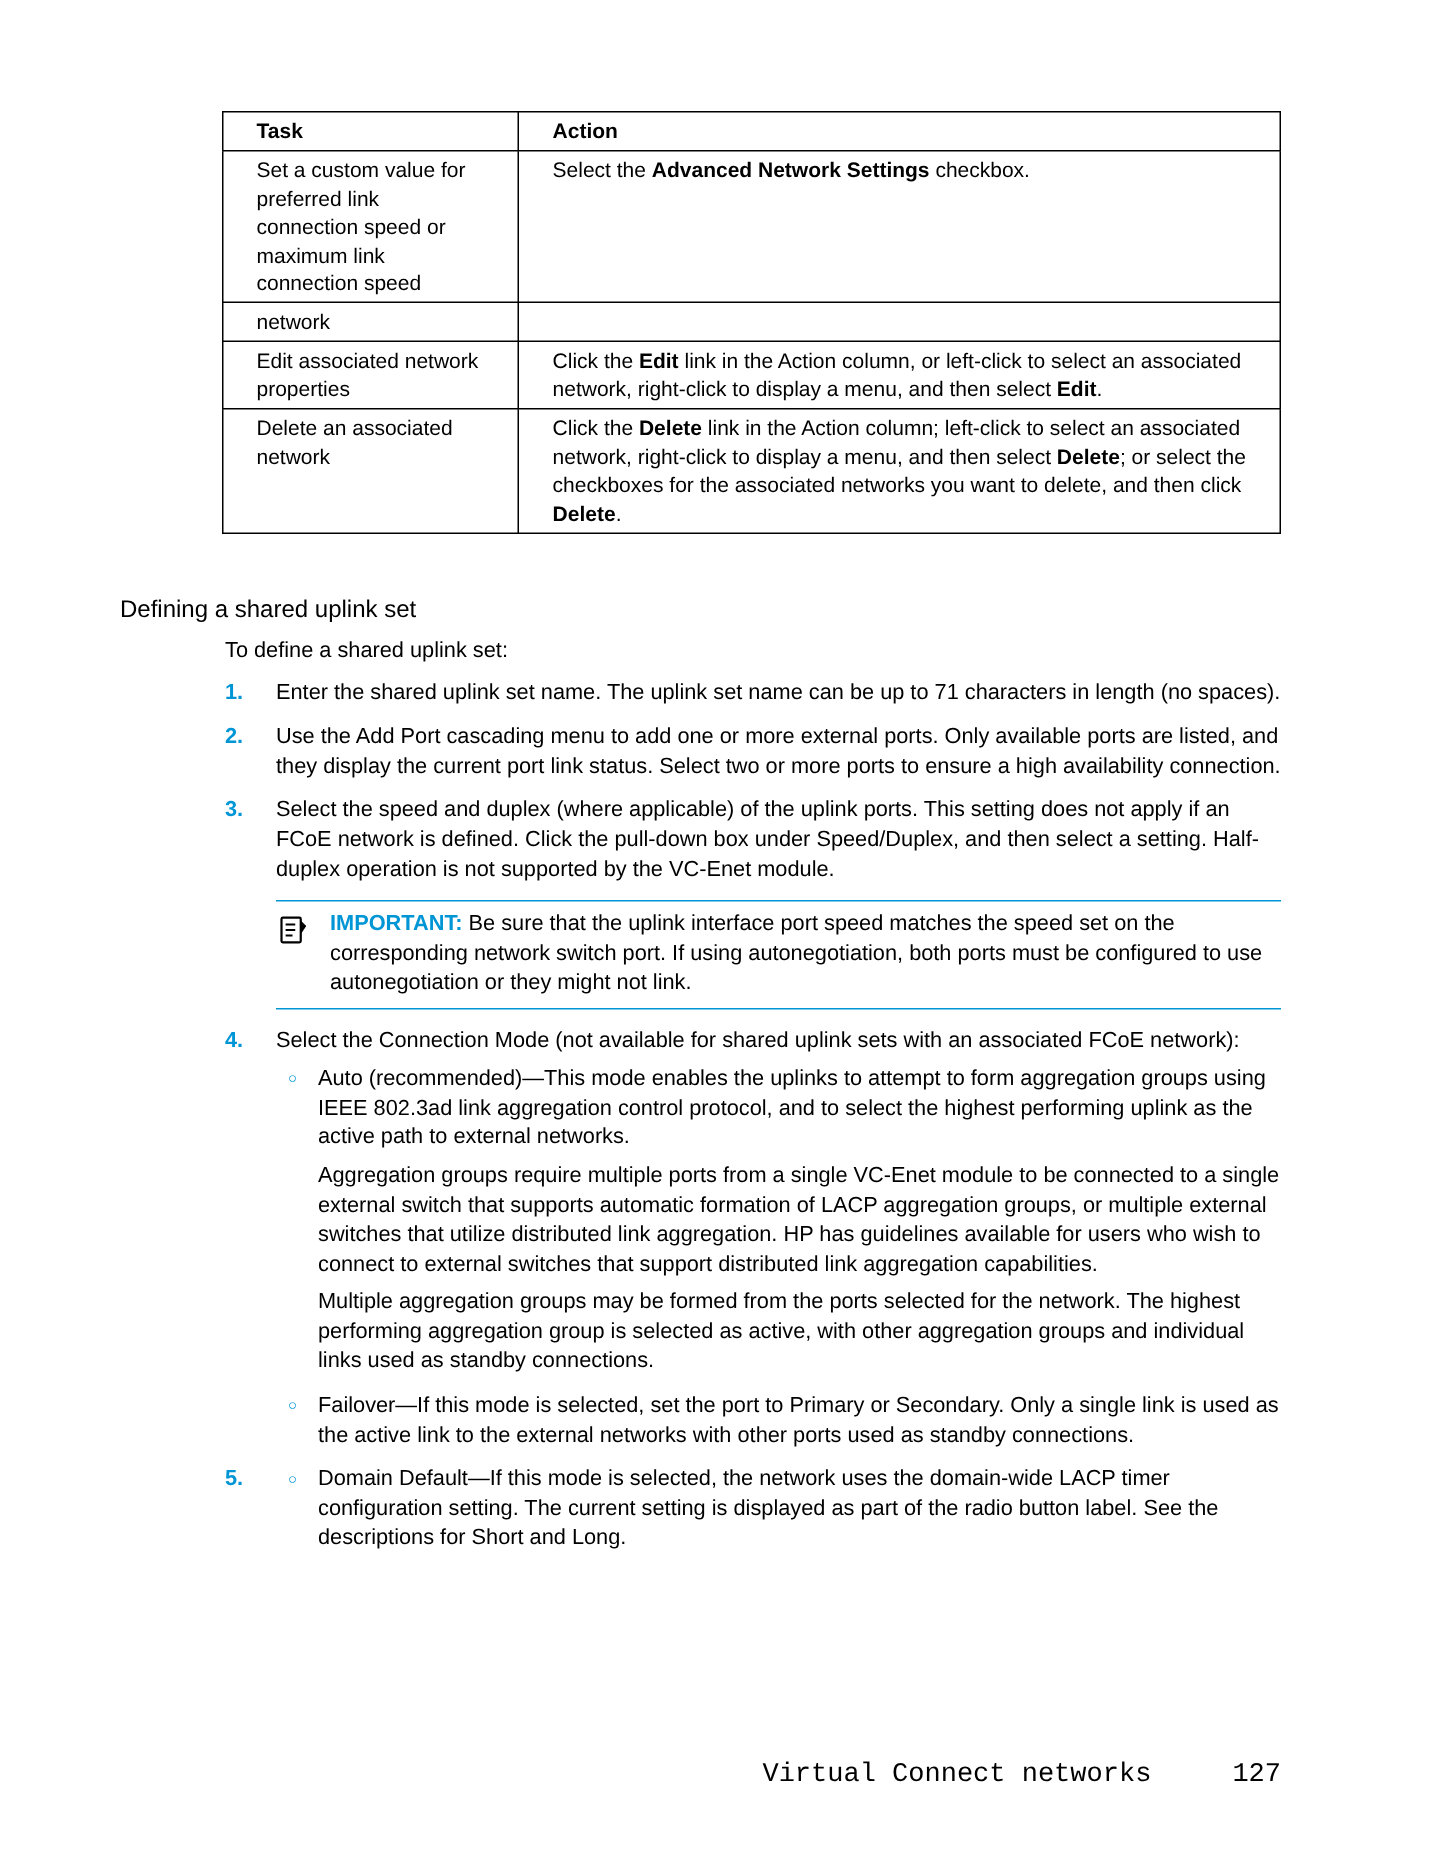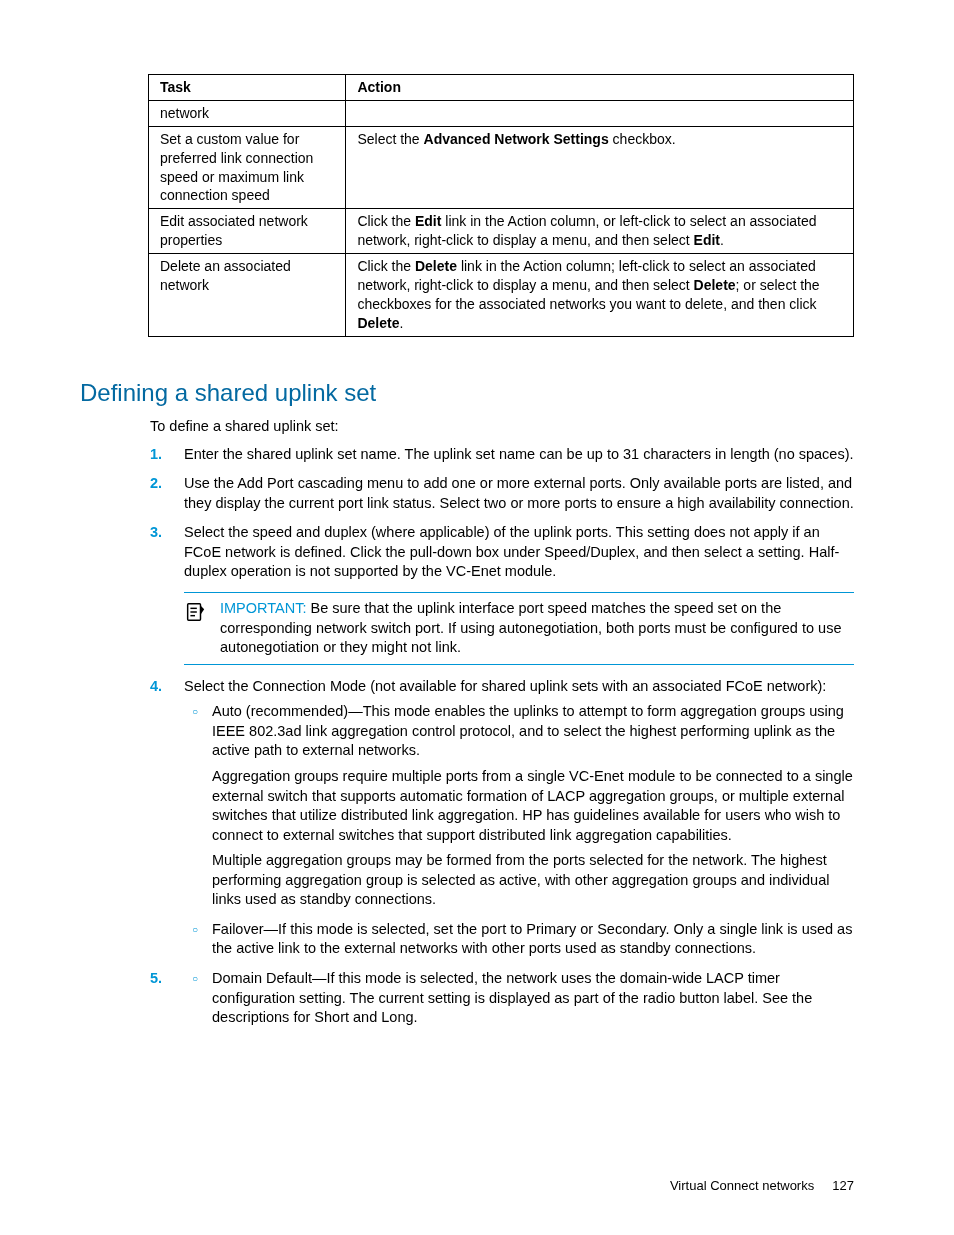--- a/index.html
+++ b/index.html
@@ -18,35 +18,35 @@
     padding: 74px 100px 0 80px;
   }
   table.task-table {
     border-collapse: collapse;
     width: 100%;
     margin-left: 68px;
     width: calc(100% - 68px);
   }
   table.task-table th, table.task-table td {
     border: 1px solid #000;
-    padding: 3px 11px;
+    padding: 3px 22px;
     text-align: left;
     vertical-align: top;
     font-size: 14px;
   }
   table.task-table th {
     font-weight: bold;
   }
   .col-task { width: 28%; }
   .col-action { width: 72%; }
   h2.section {
     font-family: Arial, Helvetica, sans-serif;
     font-weight: normal;
-    color: #0369a1;
-    font-size: 24px;
+    color: #000000;
+    font-size: 16px;
     margin: 40px 0 8px 0;
   }
   .intro {
     margin-left: 70px;
   }
   ol.steps {
     margin: 8px 0 0 70px;
     padding-left: 34px;
     list-style: none;
     counter-reset: step;
@@ -78,21 +78,21 @@
     width: 26px;
     flex: 0 0 26px;
     padding-top: 2px;
   }
   .callout .body {
     flex: 1;
     padding-left: 10px;
   }
   .callout .label {
     color: #0096d6;
-    font-weight: normal;
+    font-weight: bold;
   }
   ul.bullets {
     list-style: none;
     padding-left: 28px;
     margin: 6px 0;
   }
   ul.bullets > li {
     position: relative;
     margin-bottom: 10px;
   }
@@ -104,62 +104,63 @@
     left: -20px;
     top: 3px;
   }
   ul.bullets p {
     margin: 6px 0;
   }
   .footer {
     position: absolute;
     bottom: 40px;
     right: 100px;
-    font-size: 13px;
+    font-size: 18px;
+    font-family: Liberation Mono, monospace;
   }
   b { font-weight: bold; }
 </style>
 </head>
 <body>
 
 <div class="page">
 
   <table class="task-table">
     <thead>
       <tr>
         <th class="col-task">Task</th>
         <th class="col-action">Action</th>
       </tr>
     </thead>
     <tbody>
       <tr>
+        <td>Set a custom value for preferred link connection speed or maximum link connection speed</td>
+        <td><span>Select the </span><b>Advanced Network Settings</b><span> checkbox.</span></td>
+      </tr>
+      <tr>
         <td>network</td>
         <td></td>
       </tr>
       <tr>
-        <td>Set a custom value for preferred link connection speed or maximum link connection speed</td>
-        <td><span>Select the </span><b>Advanced Network Settings</b><span> checkbox.</span></td>
-      </tr>
-      <tr>
         <td>Edit associated network properties</td>
         <td><span>Click the </span><b>Edit</b><span> link in the Action column, or left-click to select an associated network, right-click to display a menu, and then select </span><b>Edit</b><span>.</span></td>
       </tr>
       <tr>
         <td>Delete an associated network</td>
         <td><span>Click the </span><b>Delete</b><span> link in the Action column; left-click to select an associated network, right-click to display a menu, and then select </span><b>Delete</b><span>; or select the checkboxes for the associated networks you want to delete, and then click </span><b>Delete</b><span>.</span></td>
       </tr>
     </tbody>
   </table>
 
   <h2 class="section">Defining a shared uplink set</h2>
   <div class="intro">To define a shared uplink set:</div>
 
   <ol class="steps">
     <li>
-      <span>Enter the shared uplink set name. The uplink set name can be up to 31 characters in length (no spaces).</span>
+      <span>Enter the shared uplink set name. The uplink set name can be up to 71 characters in length (no spaces).</span>
     </li>
     <li>
       <p>Use the Add Port cascading menu to add one or more external ports. Only available ports are listed, and they display the current port link status. Select two or more ports to ensure a high availability connection.</p>
     </li>
     <li>
       <p>Select the speed and duplex (where applicable) of the uplink ports. This setting does not apply if an FCoE network is defined. Click the pull-down box under Speed/Duplex, and then select a setting. Half-duplex operation is not supported by the VC-Enet module.</p>
       <div class="callout">
         <div class="icon">
           <svg viewBox="0 0 24 24" width="22" height="22" fill="none" stroke="#000" stroke-width="1.6">
             <rect x="4" y="3" width="14" height="18" rx="1"></rect>

